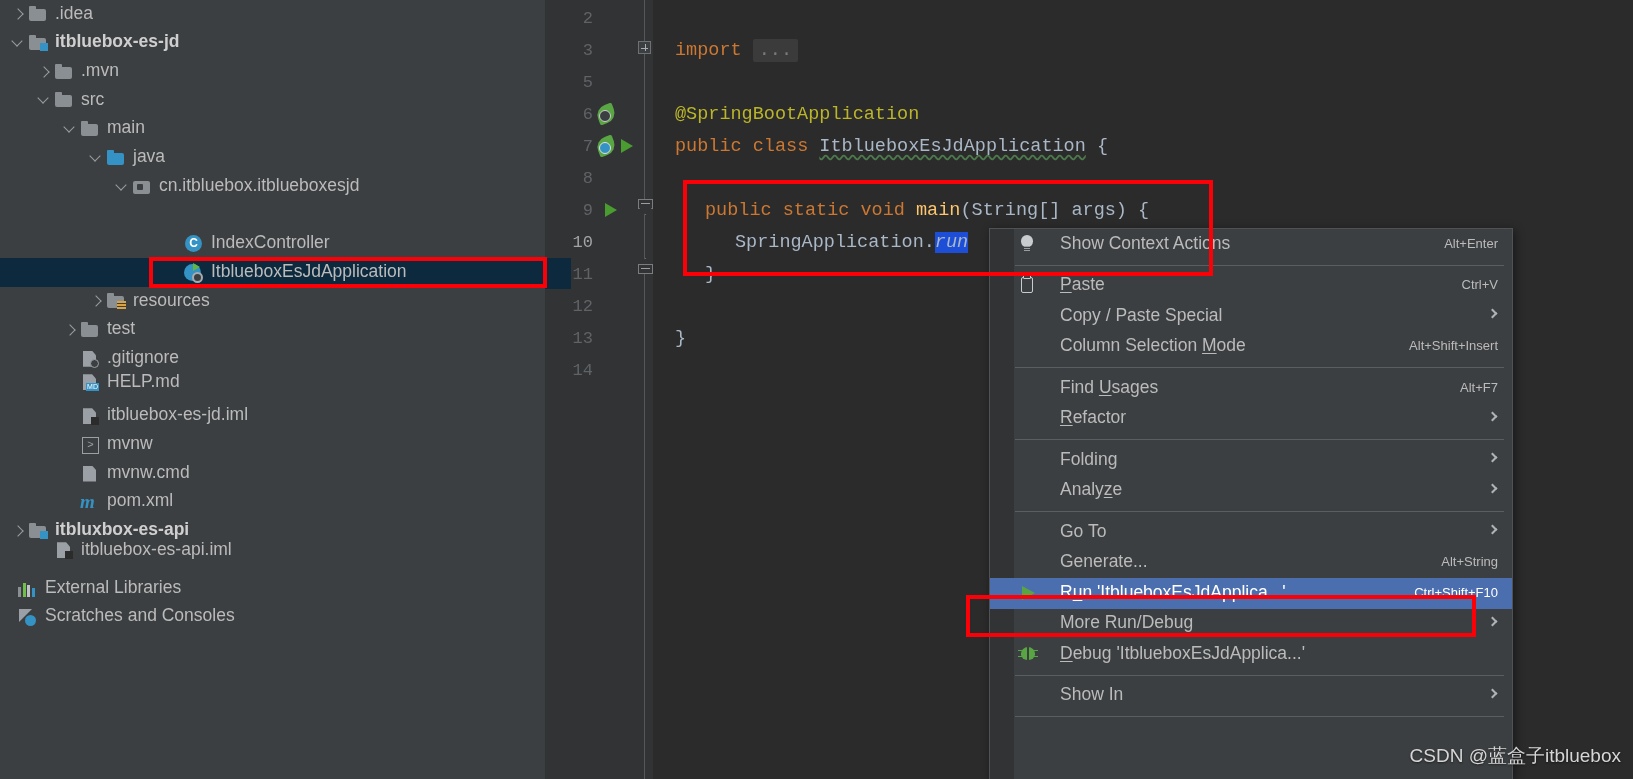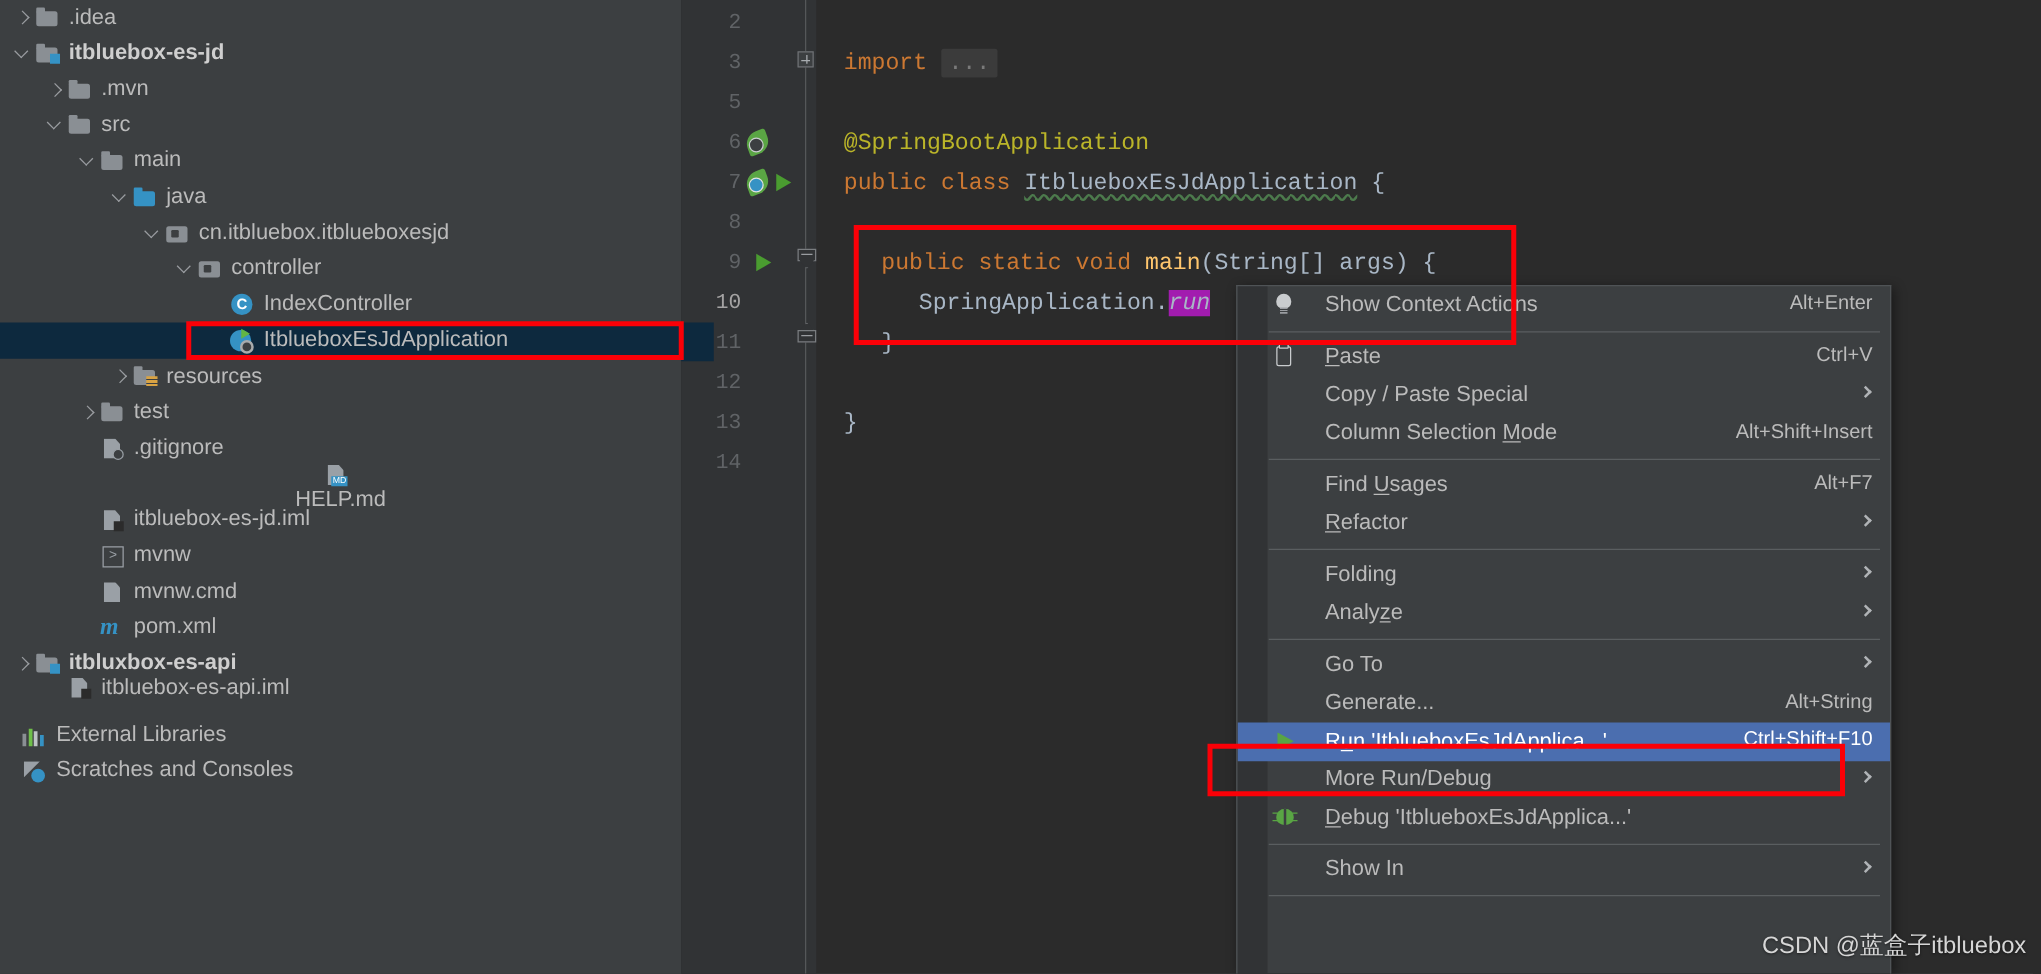--- a/index.html
+++ b/index.html
@@ -324,21 +324,21 @@
   .folded {
     background: #3b3b3b; color: #7a7a7a;
     padding: 1px 6px; border-radius: 2px;
   }
   .wavy {
     text-decoration: underline;
     text-decoration-style: wavy;
     text-decoration-color: #4c7a4c;
     text-underline-offset: 4px;
   }
-  .runhl { background: #a21caf; }
+  .runhl { background: #1d4ed8; }
 
   
   #ctxmenu {
     position: absolute;
     left: 989px; top: 228px;
     width: 524px; height: 551px;
     background: #3c3f41;
     border: 1px solid #4f5356;
     border-bottom: none;
     box-shadow: 2px 2px 9px rgba(0,0,0,0.45);
@@ -364,21 +364,21 @@
   }
   .mrow .mlabel {
     margin-left: 45px;
     line-height: 1;
     padding-bottom: 2px;
     text-align: right;
   }
   .mrow .mshort {
     position: absolute; right: 14px;
     color: #bbbbbb;
-    font-size: 16px;
+    font-size: 13px;
     line-height: 1;
     padding-bottom: 2px;
   }
   .mrow.sel .mshort { color: #ffffff; }
   .mrow .marrow {
     position: absolute; right: 16px; top: 9px;
     width: 7px; height: 7px;
     border-right: 2px solid #b0b3b6;
     border-top: 2px solid #b0b3b6;
     transform: rotate(45deg);
@@ -517,28 +517,20 @@
         <span class="lbl">java</span>
       </div>
       <div class="tree-row" style="top: 172.2px; position: absolute; left: 0px; width: 545px;">
         <span style="display: inline-block; flex: 0 0 auto; width: 114px;"></span>
         <span class="twisty open"></span>
         <span class="ico">
           <span class="ic-pkg" style="position: absolute; left: 0px; top: 0px; width: 19px; height: 18px;"></span>
         </span>
         <span class="lbl">cn.itbluebox.itblueboxesjd</span>
       </div>
-      <div class="tree-row" style="top: 200.9px; position: absolute; left: 0px; width: 545px;">
-        <span style="display: inline-block; flex: 0 0 auto; width: 140px;"></span>
-        <span class="twisty open"></span>
-        <span class="ico">
-          <span class="ic-pkg" style="position: absolute; left: 0px; top: 0px; width: 19px; height: 18px;"></span>
-        </span>
-        <span class="lbl">controller</span>
-      </div>
       <div class="tree-row" style="top: 229.6px; position: absolute; left: 0px; width: 545px;">
         <span style="display: inline-block; flex: 0 0 auto; width: 166px;"></span>
         <span class="twisty none"></span>
         <span class="ico">
           <span class="ic-class" style="position: absolute; left: 0px; top: 0px; width: 19px; height: 18px;"></span>
         </span>
         <span class="lbl">IndexController</span>
       </div>
       <div class="tree-row selected" style="top: 258.3px; position: absolute; left: 0px; width: 545px;">
         <span style="display: inline-block; flex: 0 0 auto; width: 166px;"></span>
@@ -571,21 +563,21 @@
       <div class="tree-row" style="top: 344.4px; position: absolute; left: 0px; width: 545px;">
         <span style="display: inline-block; flex: 0 0 auto; width: 62px;"></span>
         <span class="twisty none"></span>
         <span class="ico">
           <span class="ic-file" style="position: absolute; left: 0px; top: 0px; width: 19px; height: 18px;">
             <span class="badge git"></span>
           </span>
         </span>
         <span class="lbl">.gitignore</span>
       </div>
-      <div class="tree-row" style="top: 355px; position: absolute; left: 0px; width: 545px; flex-direction: column;">
+      <div class="tree-row" style="top: 368px; position: absolute; left: 0px; width: 545px;">
         <span style="display: inline-block; flex: 0 0 auto; width: 62px;"></span>
         <span class="twisty none"></span>
         <span class="ico">
           <span class="ic-file" style="position: absolute; left: 0px; top: 0px; width: 19px; height: 18px;">
             <span class="badge md">MD</span>
           </span>
         </span>
         <span class="lbl">HELP.md</span>
       </div>
       <div class="tree-row" style="top: 401.8px; position: absolute; left: 0px; width: 545px;">

